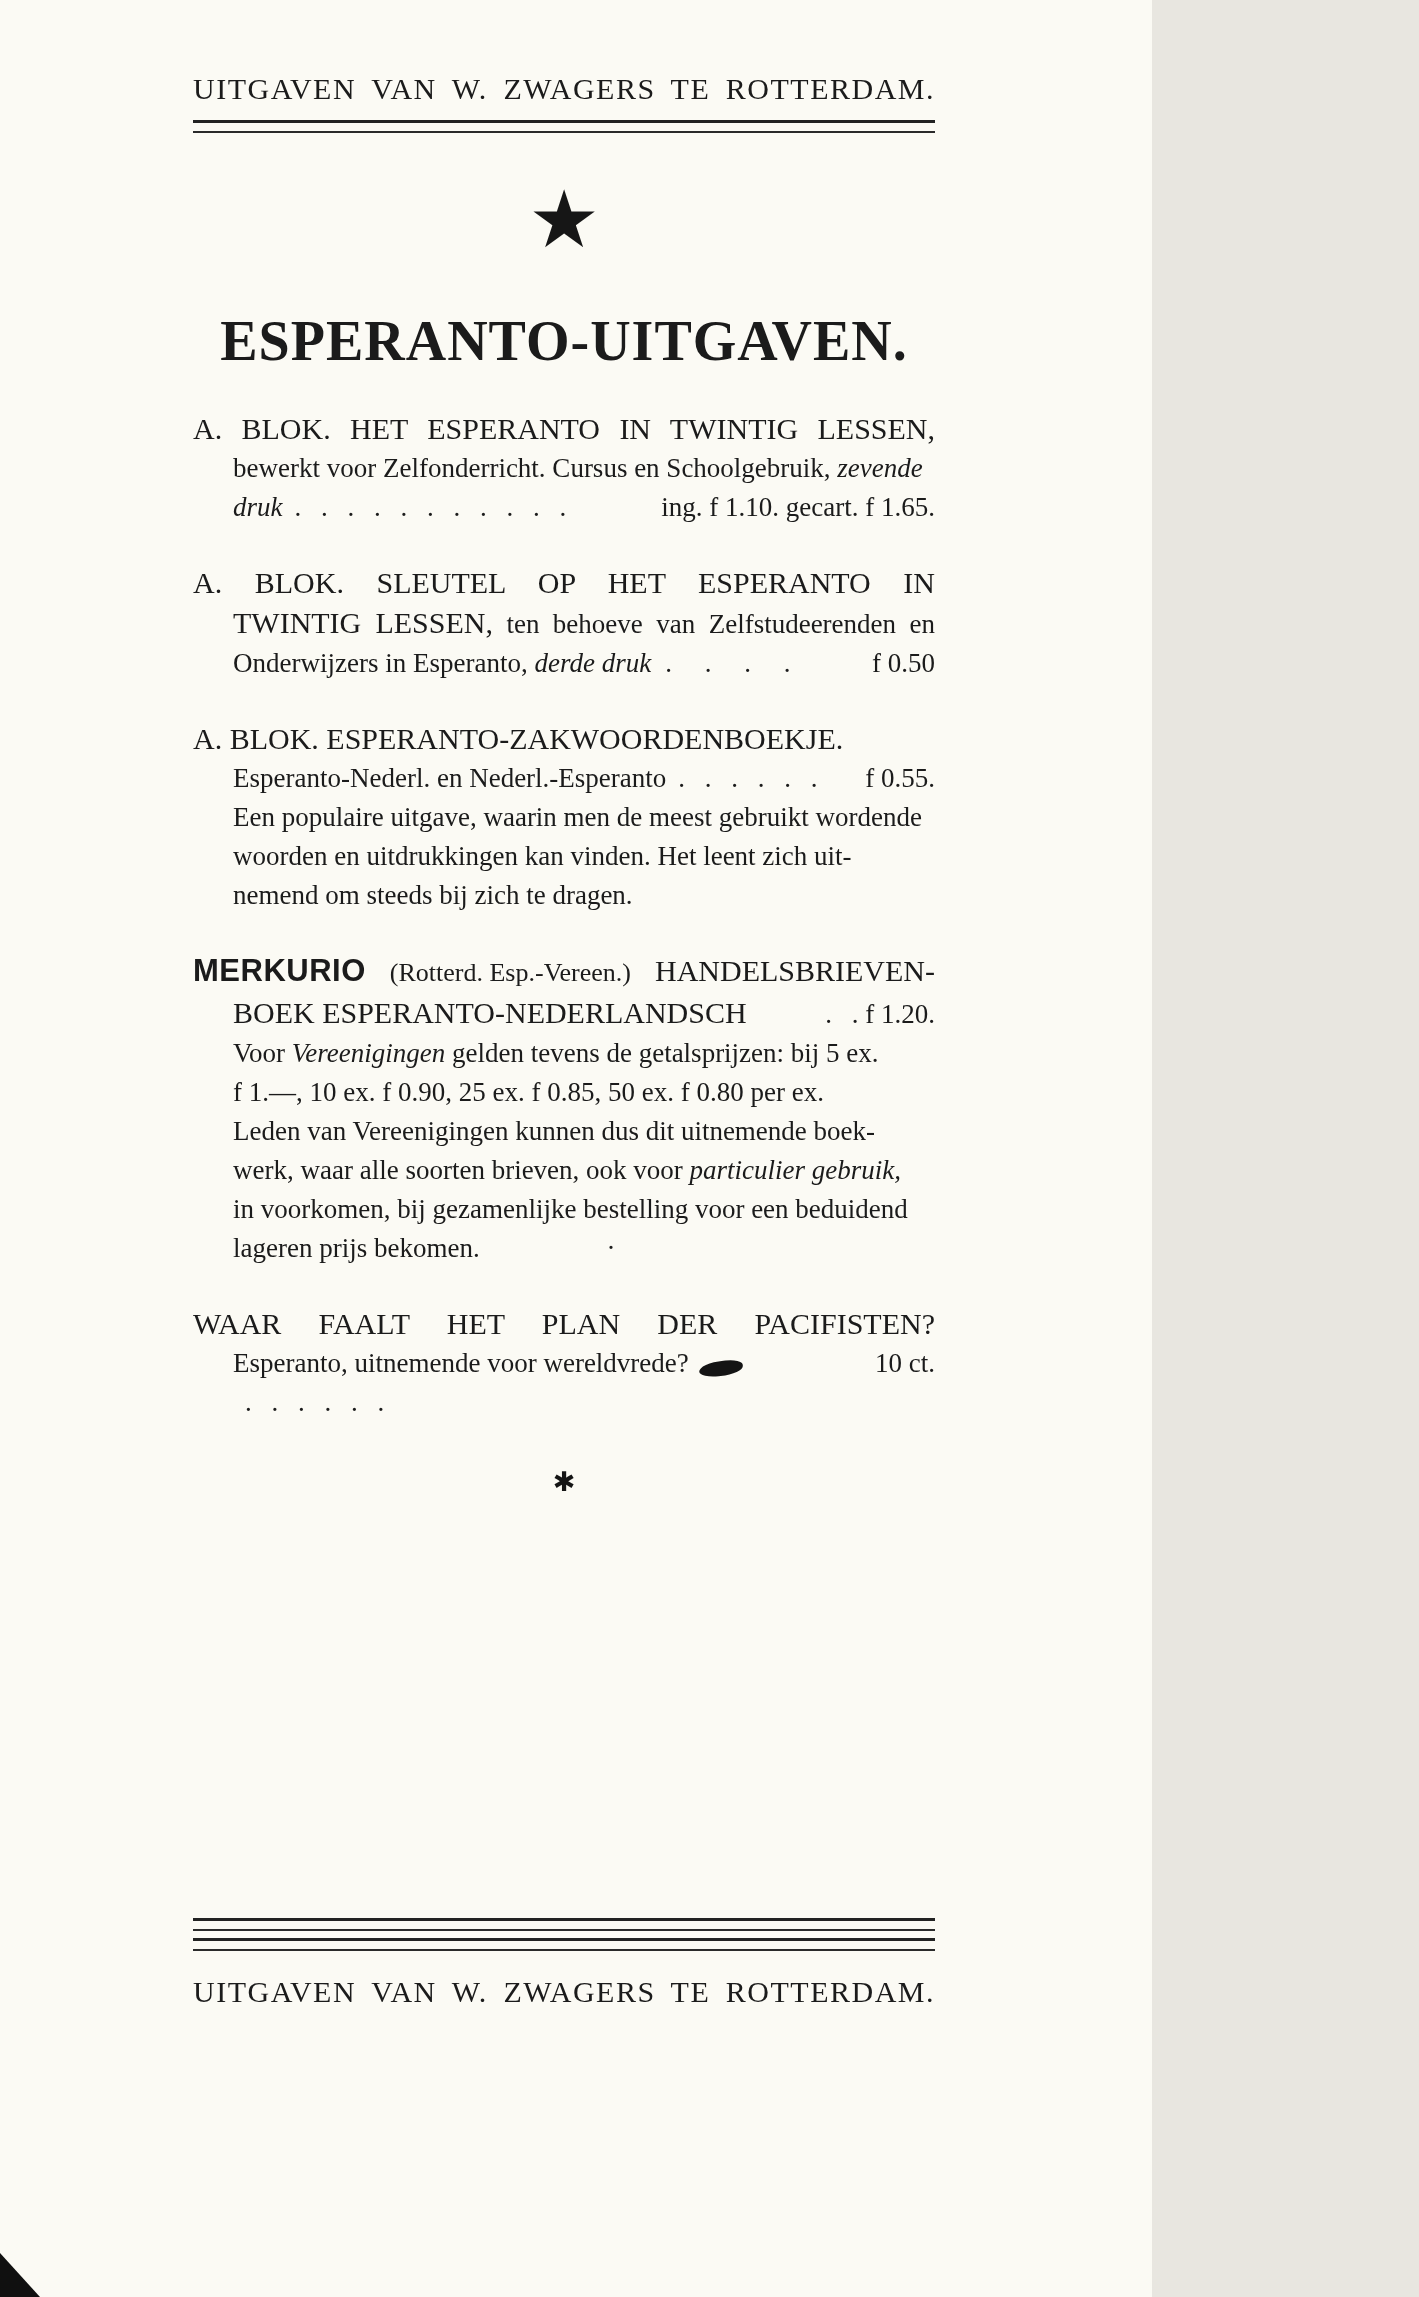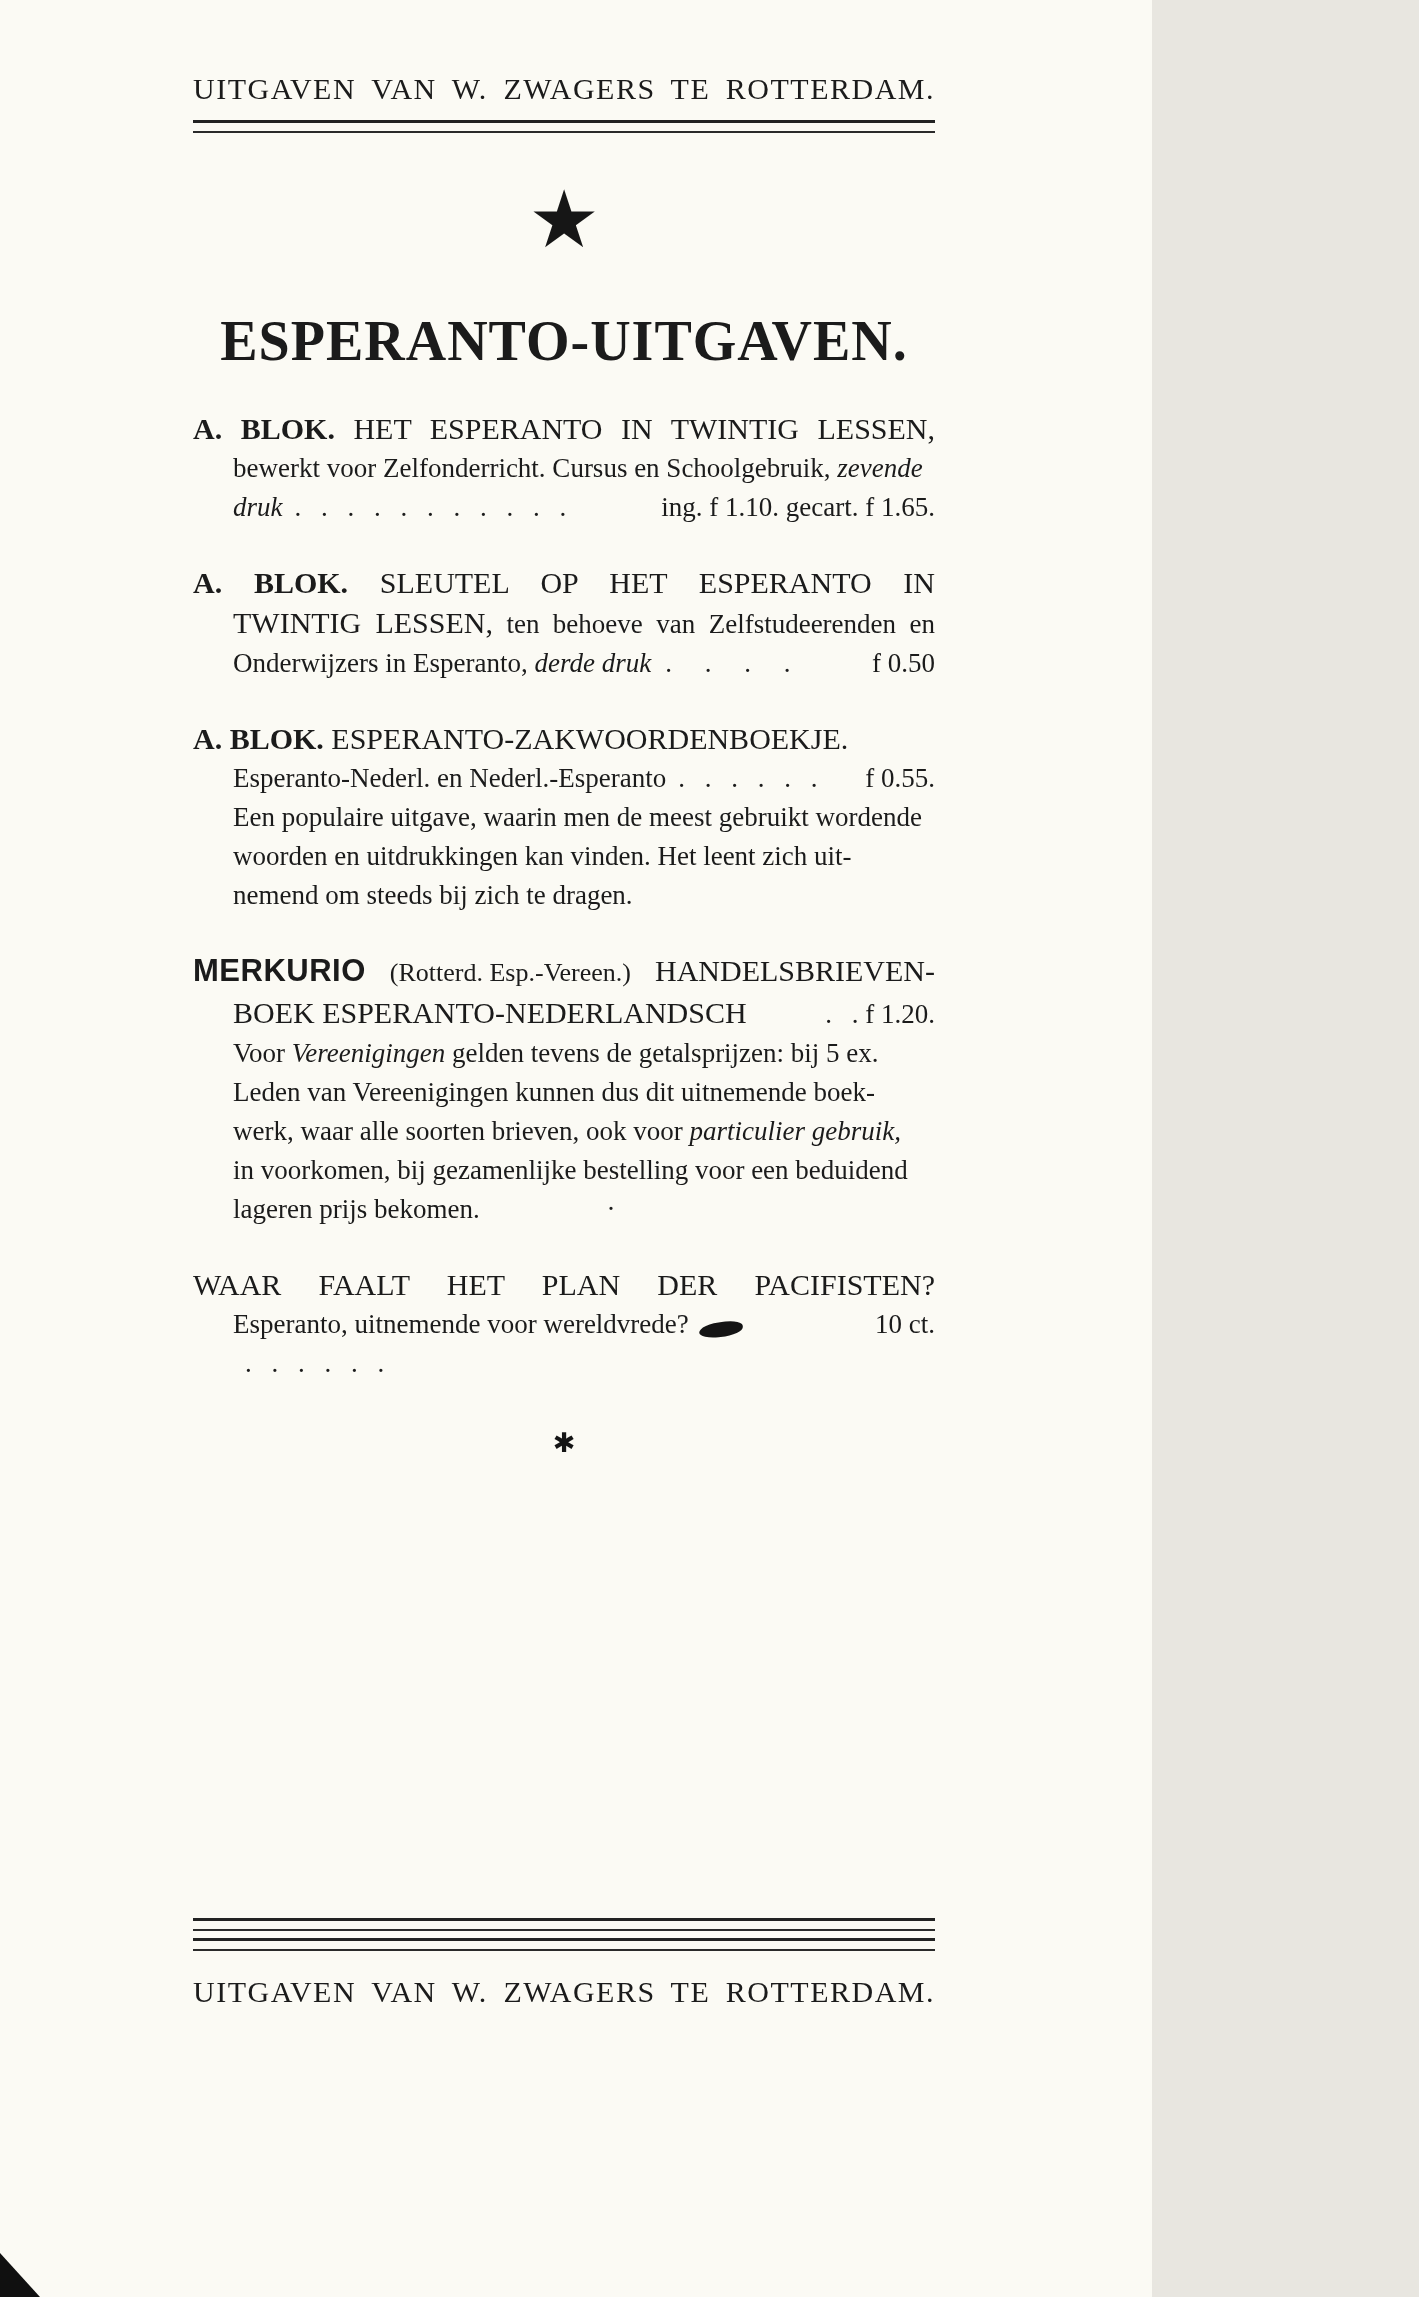--- a/index.html
+++ b/index.html
@@ -13,21 +13,21 @@
   }
   .col{margin-left:193px;width:742px;}
   .spread{text-align:justify;text-align-last:justify;}
   .header-line{margin-top:72px;font-size:30px;letter-spacing:1.5px;white-space:normal;}
   .rule-double{margin-top:14px;height:8px;border-top:3px solid #222;border-bottom:2px solid #2a2a2a;}
   .star-large{margin-top:46px;text-align:center;font-size:80px;line-height:82px;color:#161616;}
   .page-title{margin-top:48px;text-align:center;font-size:56px;font-weight:bold;letter-spacing:1px;}
   .entry{margin-top:36px;}
   .head{font-size:30px;line-height:40px;}
   .subhead{font-size:30px;}
-  .bold{font-weight:bold;}
+  .bold{font-weight:normal;}
   .italic{font-style:italic;}
   .body-line{font-size:27px;line-height:39px;}
   .indent{padding-left:40px;}
   .flex{display:flex;justify-content:space-between;align-items:baseline;}
   .leaders{word-spacing:13px;padding-left:12px;white-space:nowrap;}
   .leaders-wide{word-spacing:26px;padding-left:14px;white-space:nowrap;}
   .price{white-space:nowrap;}
   .merkurio{font-family:"Liberation Sans", sans-serif;font-weight:bold;font-size:31px;letter-spacing:0.5px;}
   .paren{font-size:26px;}
   .stray-dot{margin-left:120px;}
@@ -107,20 +107,21 @@
       </div>
       <div class="head indent flex">
         <span>BOEK ESPERANTO-NEDERLANDSCH</span>
         <span class="body-line price"><span class="leaders">. .</span> <span>f 1.20.</span></span>
       </div>
       <div class="body-line indent">
         <span>Voor</span>
         <span class="italic">Vereenigingen</span>
         <span>gelden tevens de getalsprijzen: bij 5 ex.</span>
       </div>
+      <div class="body-line indent">f 1.—, 10 ex. f 0.90, 25 ex. f 0.85, 50 ex. f 0.80 per ex.</div>
       <div class="body-line indent">Leden van Vereenigingen kunnen dus dit uitnemende boek-</div>
       <div class="body-line indent">
         <span>werk, waar alle soorten brieven, ook voor</span>
         <span class="italic">particulier gebruik,</span>
       </div>
       <div class="body-line indent">in voorkomen, bij gezamenlijke bestelling voor een beduidend</div>
       <div class="body-line indent">
         <span>lageren prijs bekomen.</span>
         <span class="stray-dot">·</span>
       </div>

